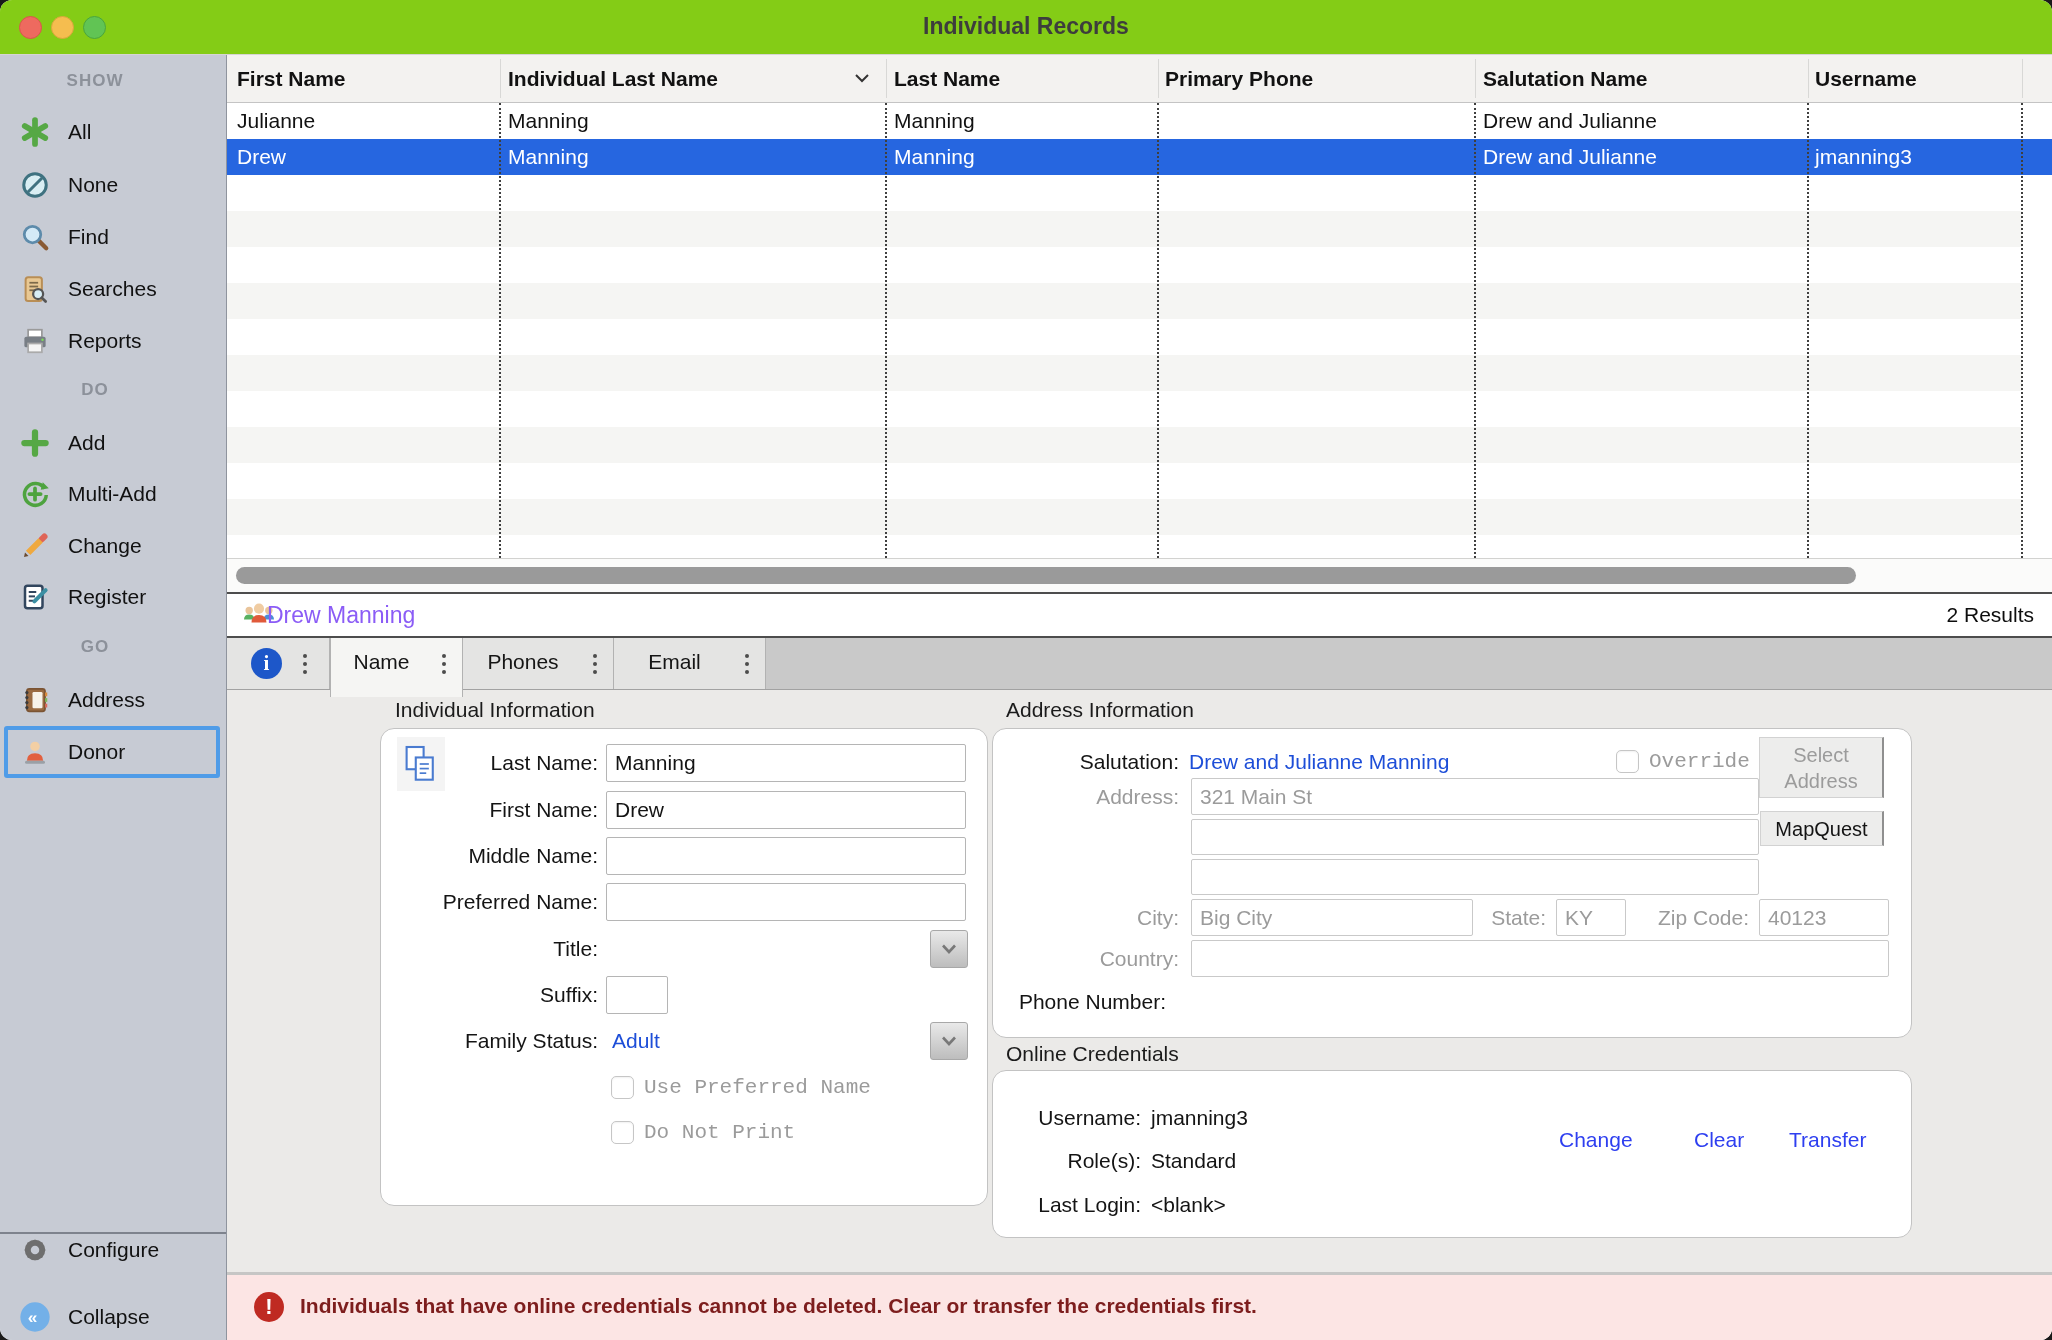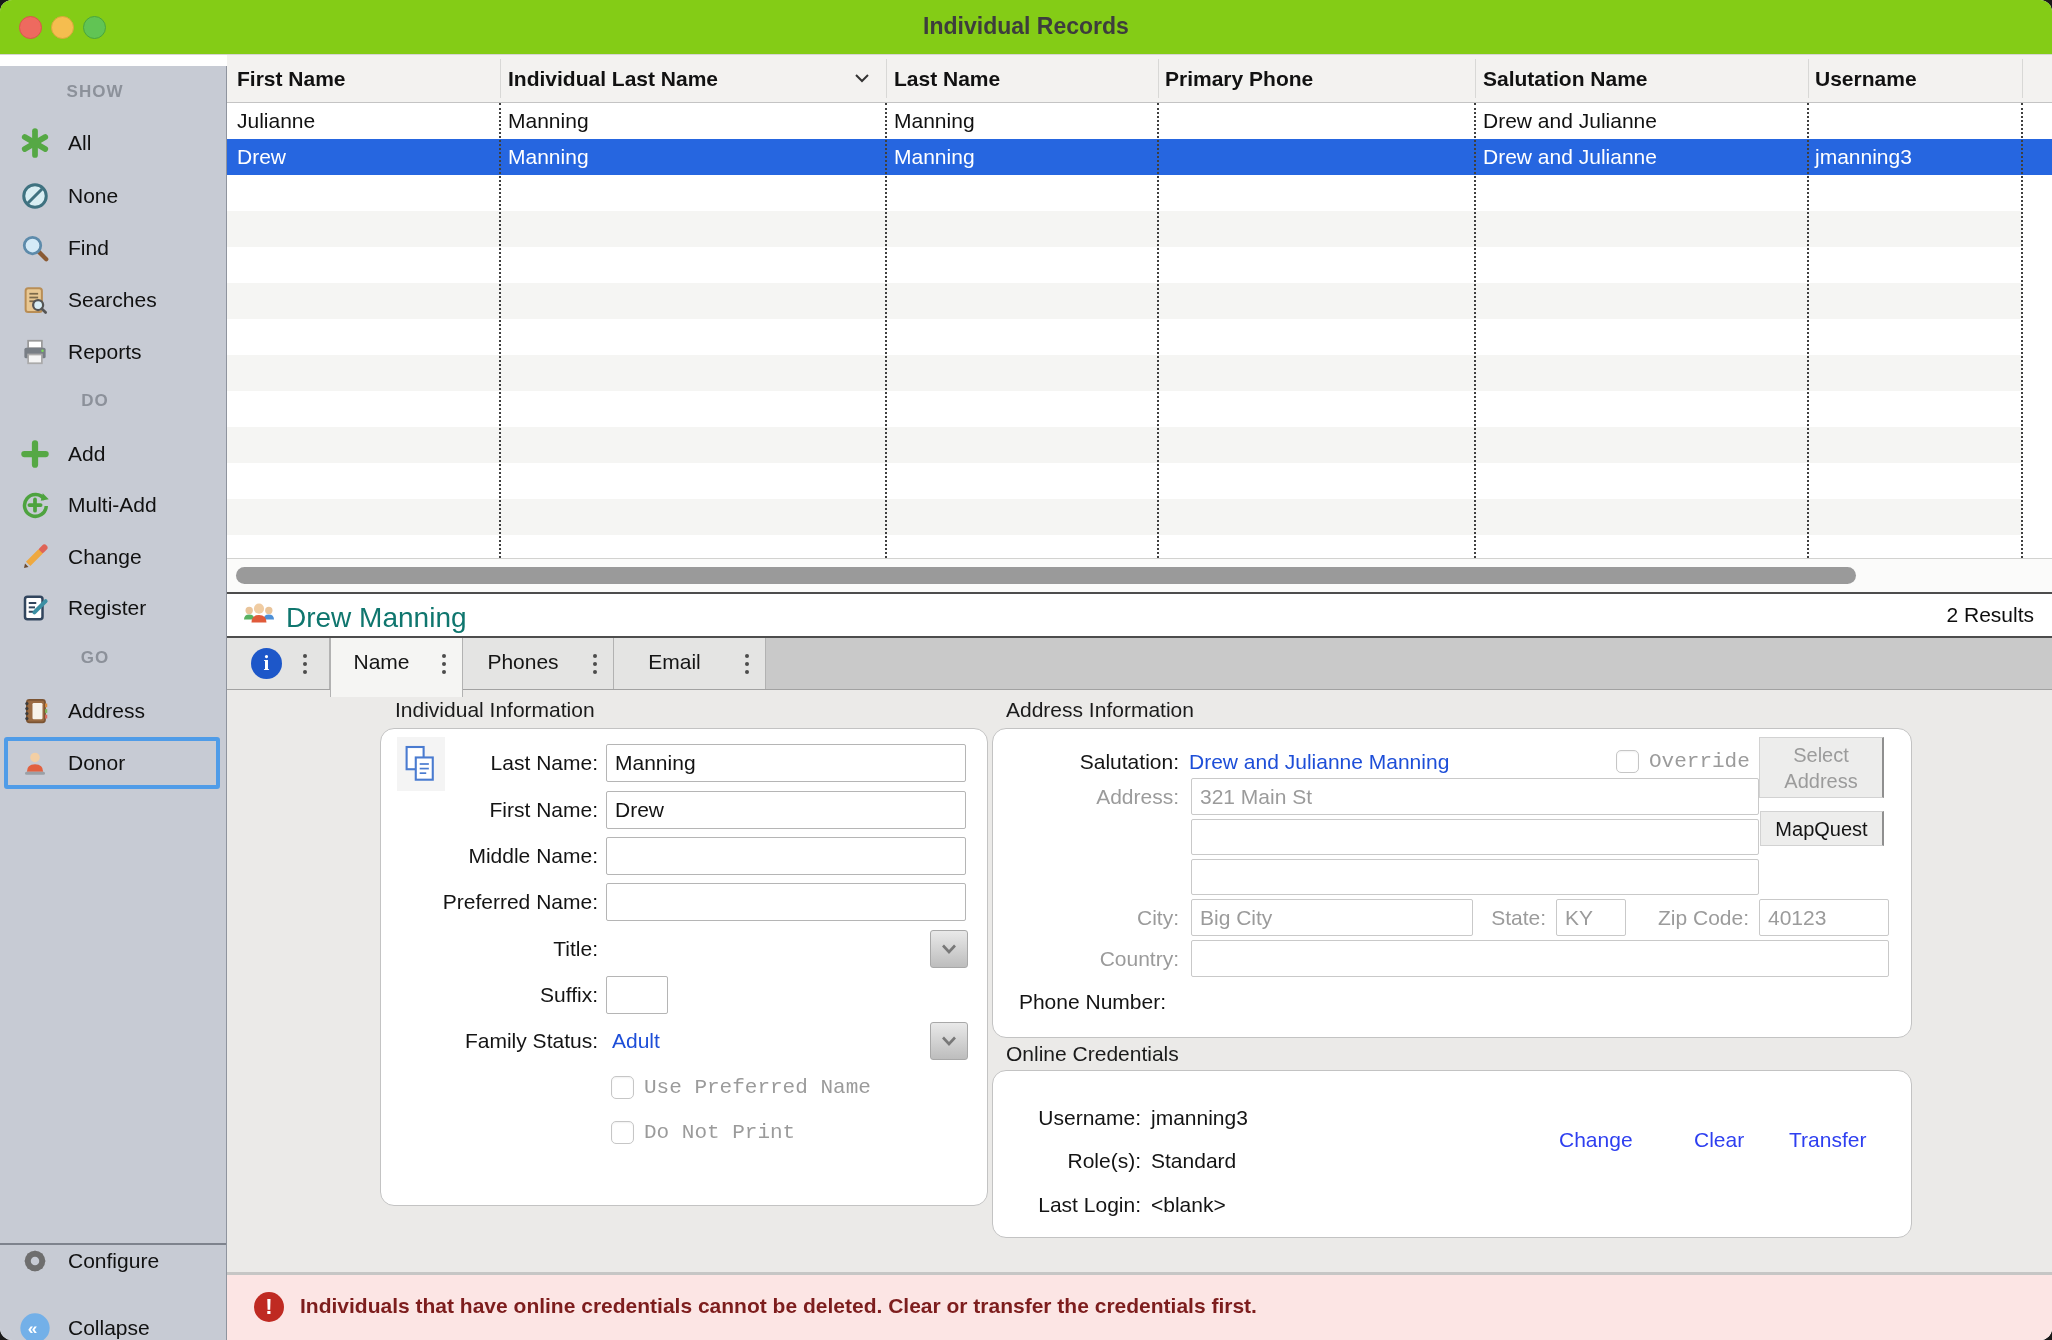--- a/index.html
+++ b/index.html
@@ -10,21 +10,21 @@
 
   
   .titlebar { position:absolute; left:0; top:0; width:100%; height:55px; background:#84cc16; border-bottom:1px solid #d6d5d3; }
   .tl { position:absolute; top:16px; width:23px; height:23px; border-radius:50%; }
   .tl.red   { left:19px; background:#ee6a5f; border:1px solid #d8564b; }
   .tl.yel   { left:51px; background:#f5bd4f; border:1px solid #dba63c; }
   .tl.grn   { left:83px; background:#61c454; border:1px solid #4ba53d; }
   .win-title { position:absolute; left:0; right:0; top:13px; text-align:center; font-size:23px; font-weight:bold; color:#3d3d3d; }
 
   
-  .sidebar { position:absolute; left:0; top:55px; width:227px; bottom:0; background:#c7cbd4; border-right:1px solid #8f949e;margin-top:11px; }
+  .sidebar { position:absolute; left:0; top:55px; width:227px; bottom:0; background:#c7cbd4; border-right:1px solid #8f949e; }
   .sb-header { position:absolute; left:0; width:190px; text-align:center; font-size:17px; font-weight:bold; color:#8c919a; letter-spacing:1px; }
   .sb-item { position:absolute; left:0; width:227px; height:52px; display:flex; align-items:center; cursor:default; }
   .sb-ico { position:absolute; left:18px; width:34px; height:34px; display:flex; align-items:center; justify-content:center; }
   .sb-label { position:absolute; left:68px; font-size:21px; color:#111; }
   .sb-select-box { position:absolute; left:4px; width:216px; height:52px; border:4px solid #4f9ce8; border-radius:3px; }
   .sb-divider { position:absolute; left:0; right:0; top:1177px; border-top:2px solid #7e838d; }
 
   
   .main { position:absolute; left:227px; top:55px; right:0; bottom:0; background:#fff; }
 
@@ -38,21 +38,21 @@
   .trow.selected { background:#2666e0; }
   .td { position:absolute; top:6px; font-size:21px; color:#111; white-space:nowrap; }
   .trow.selected .td { color:#fff; }
   .col-sep { position:absolute; top:0; bottom:0; width:0; border-left:2px dotted #3f3f3f; }
   .vstrip { position:absolute; top:0; bottom:0; left:1795px; right:0; background:#fff; }
   .hscroll { position:absolute; left:0; right:0; top:503px; height:34px; background:#fbfbfa; border-top:1px solid #d2d2d0; }
   .hthumb { position:absolute; left:9px; top:8px; width:1620px; height:17px; border-radius:9px; background:#9a9a9a; }
 
   
   .rec-header { position:absolute; left:0; right:0; top:537px; height:46px; background:#fff; border-top:2px solid #4d4d4d; border-bottom:2px solid #4d4d4d; }
-  .rec-name { position:absolute; left:59px; top:8px; font-size:28px; color:#0f766e; }
+  .rec-name { position:absolute; left:40px; top:8px; font-size:23px; color:#8b5cf6; }
   .rec-results { position:absolute; right:18px; top:9px; font-size:21px; color:#0d0d0d; }
 
   
   .tabbar { position:absolute; left:0; right:0; top:583px; height:52px; background:#c9c9c9; border-bottom:1px solid #a2a2a2; }
   .tab { position:absolute; top:0; height:51px; background:#e4e4e3; border-right:1px solid #b2b2b2; }
   .tab.active { height:59px; background:#f5f5f3; border-left:1px solid #b2b2b2; z-index:2; }
   .tab-label { position:absolute; left:0; right:30px; top:12px; text-align:center; font-size:21px; color:#151515; }
   .vdots { position:absolute; right:16px; top:16px; width:4px; height:4px; border-radius:50%; background:#4c4c4c;
            box-shadow:0 8px 0 #4c4c4c, 0 16px 0 #4c4c4c; }
   .info-circle { position:absolute; left:24px; top:10px; width:31px; height:31px; border-radius:50%; background:#1d57c9;

